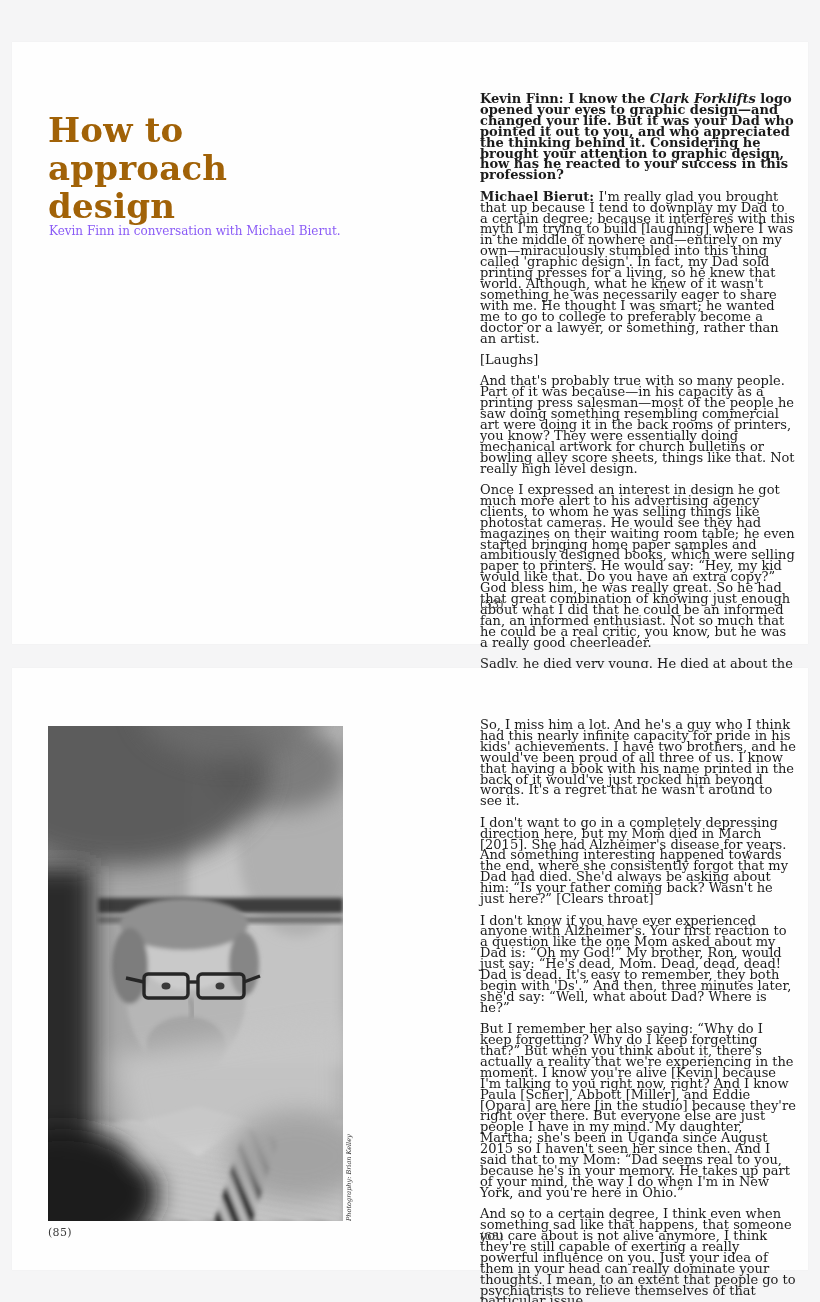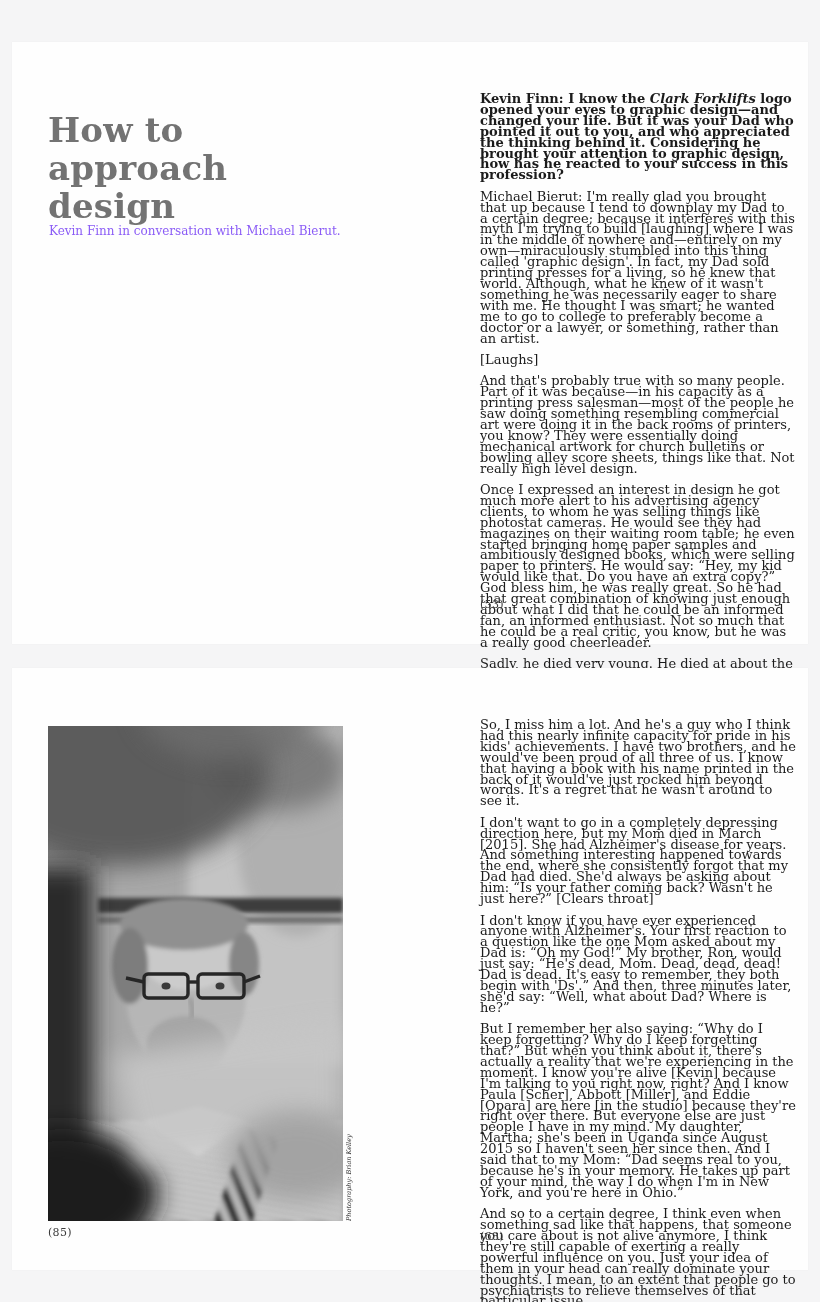--- a/index.html
+++ b/index.html
@@ -14,35 +14,35 @@
     position:absolute;left:12px;width:796px;height:602px;
     background:#fefefe;
     box-shadow:0 0 1px rgba(0,0,0,0.06);
   }
   .page-1{top:42px;}
   .page-2{top:668px;}
 
   .title{
     position:absolute;left:36px;top:46px;width:240px;
     font-size:34px;line-height:38px;font-weight:bold;
-    letter-spacing:0.2px;color:#737373;
+    letter-spacing:0.2px;color:#a16207;
   }
   .subtitle{
     position:absolute;left:37px;top:182px;width:340px;
     font-size:12px;color:#8b5cf6;
   }
   .column{
     position:absolute;left:468px;top:52px;width:316px;
     font-size:13px;line-height:10.9px;color:#1b1b1b;
     text-align:left;
   }
   .column p{margin:0 0 10.5px 0;}
   .column .q{font-weight:bold;}
   .column .q i{font-style:italic;}
-  .speaker{font-weight:normal;}
+  .speaker{font-weight:bold;}
   .stage{font-weight:normal;}
   .folio{
     position:absolute;font-size:11px;color:#3a3a3a;letter-spacing:0.3px;
   }
   .folio-53{left:468px;top:556px;}
   .folio-54{left:36px;top:558px;}
   .folio-55{left:468px;top:562px;}
 
   .photo-frame{
     position:absolute;left:36px;top:58px;width:295px;height:495px;

